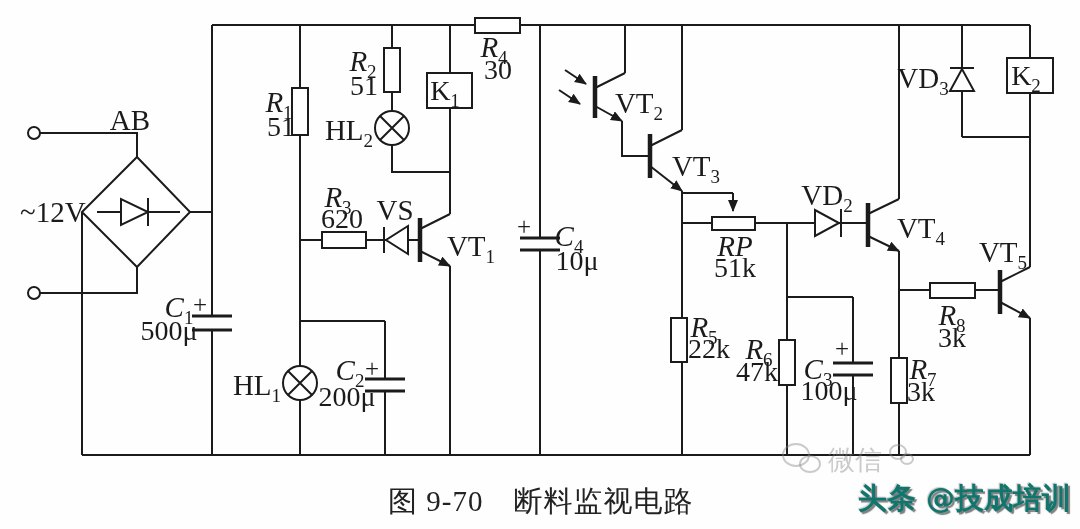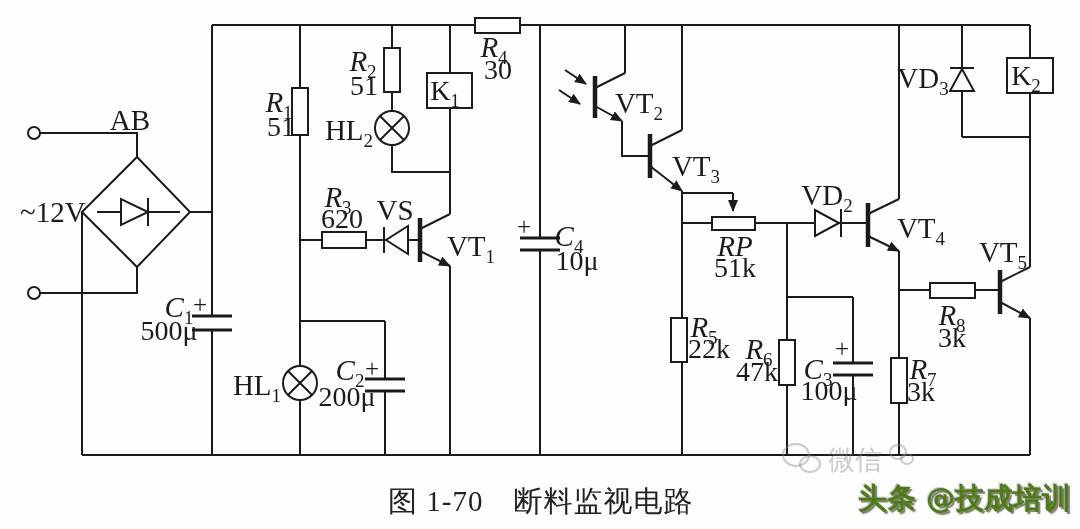--- a/index.html
+++ b/index.html
@@ -17,21 +17,21 @@
   .val{font-size:28px;}
   .plus{font-size:25px;}
   .boxlbl{font-size:28px;}
   #caption{position:absolute;left:388px;top:482px;font-size:29px;color:#222;
            letter-spacing:1px;white-space:nowrap;}
   #wm-light{position:absolute;left:780px;top:442px;display:flex;align-items:flex-start;gap:6px;
             font-size:27px;color:rgba(130,130,130,0.42);white-space:nowrap;
             font-family:"DejaVu Sans","Liberation Sans",sans-serif;}
   #wm-light svg{position:static;}
   #wm-bold{position:absolute;left:858px;top:479px;font-size:29px;font-weight:bold;
-           color:#4d7c0f;white-space:nowrap;
+           color:#0f766e;white-space:nowrap;
            font-family:"DejaVu Sans","Liberation Sans",sans-serif;
            text-shadow:2px 2px 1px rgba(105,105,105,0.85),-1px -1px 1px rgba(150,150,150,0.55);}
 </style>
 </head>
 <body>
 
 <div id="stage">
 <svg width="1080" height="529" viewBox="0 0 1080 529">
   <defs>
     <marker id="arr" markerUnits="userSpaceOnUse" markerWidth="16" markerHeight="14" refX="11" refY="5" orient="auto">
@@ -219,21 +219,21 @@
   <text class="sym" x="921" y="238" text-anchor="middle"><tspan>VT</tspan><tspan class="sub" dy="7">4</tspan></text>
   <text class="sym" x="1003" y="262" text-anchor="middle"><tspan>VT</tspan><tspan class="sub" dy="7">5</tspan></text>
 
   <text class="boxlbl" x="445" y="100" text-anchor="middle"><tspan>K</tspan><tspan class="sub" dy="7">1</tspan></text>
   <text class="boxlbl" x="1026" y="85" text-anchor="middle"><tspan>K</tspan><tspan class="sub" dy="7">2</tspan></text>
 
   <text class="sym" x="257" y="395" text-anchor="middle"><tspan>HL</tspan><tspan class="sub" dy="7">1</tspan></text>
   <text class="sym" x="349" y="140" text-anchor="middle"><tspan>HL</tspan><tspan class="sub" dy="7">2</tspan></text>
 </svg>
 
-<div id="caption">图 1-70　断料监视电路</div>
+<div id="caption">图 9-70　断料监视电路</div>
 
 <div id="wm-light">
   <svg width="42" height="36" viewBox="0 0 42 36">
     <ellipse cx="16" cy="13" rx="13" ry="11" fill="none" stroke="rgba(130,130,130,0.42)" stroke-width="2"></ellipse>
     <ellipse cx="30" cy="22" rx="10" ry="8" fill="none" stroke="rgba(130,130,130,0.42)" stroke-width="2"></ellipse>
   </svg>
   <span>微信</span>
   <svg width="26" height="26" viewBox="0 0 26 26">
     <ellipse cx="10" cy="10" rx="8" ry="7" fill="none" stroke="rgba(130,130,130,0.42)" stroke-width="2"></ellipse>
     <ellipse cx="19" cy="17" rx="6" ry="5" fill="none" stroke="rgba(130,130,130,0.42)" stroke-width="2"></ellipse>

